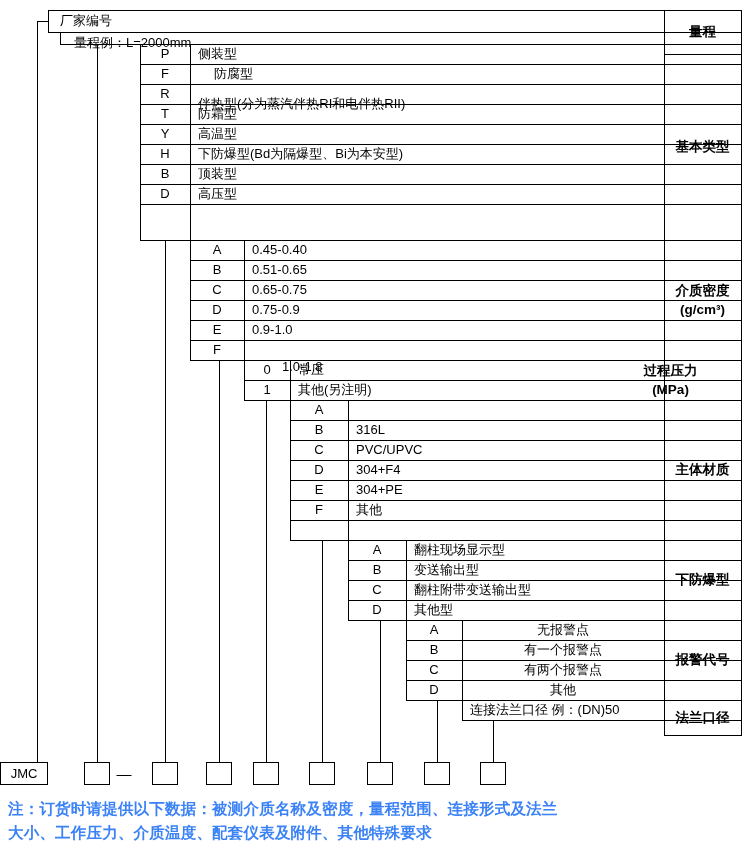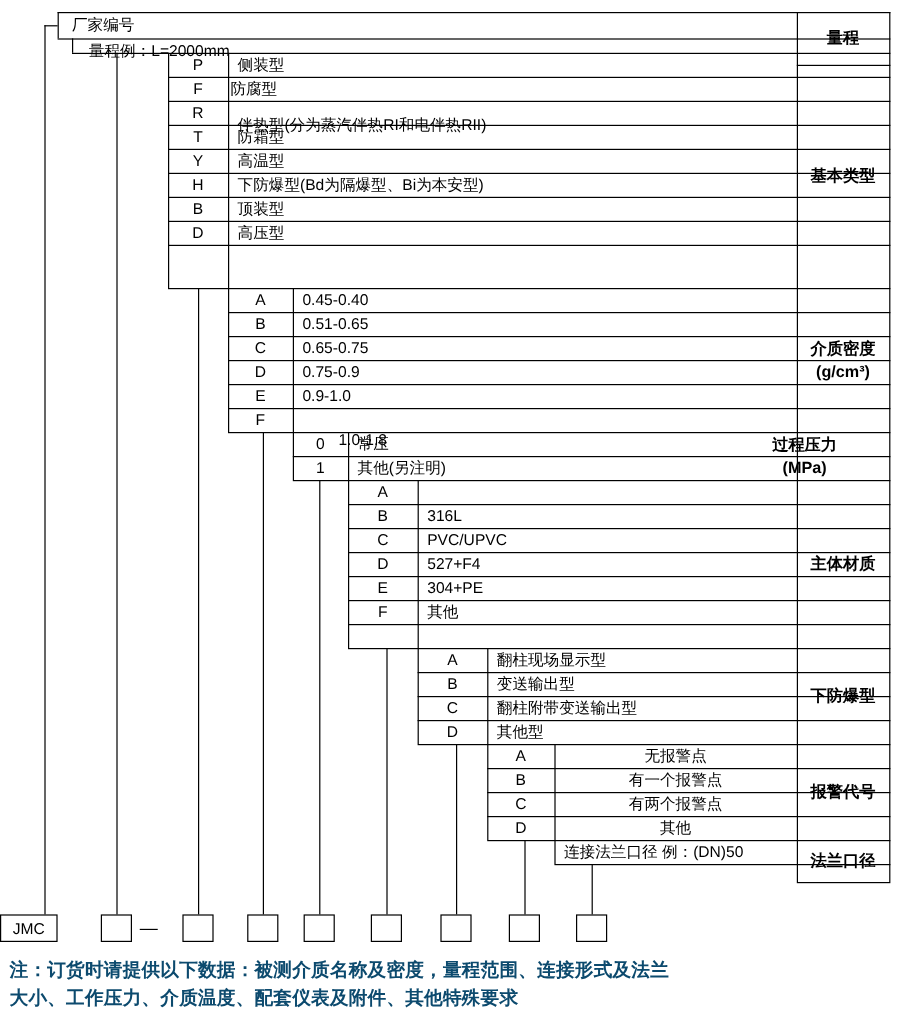--- a/index.html
+++ b/index.html
@@ -54,21 +54,21 @@
     background:#fff;
   }
   .dash{
     position:absolute;
     font-size:15px;
     display:flex;align-items:center;justify-content:center;
   }
 
   .note{
     position:absolute;
-    color:#0c4a6e;
+    color:#3b82f6;
     font-weight:bold;
     font-size:15.5px;
     line-height:1.55;
     letter-spacing:0.2px;
   }
 </style>
 </head>
 <body>
 
 <div class="canvas">
@@ -102,21 +102,21 @@
   <div class="hline" style="left:140px;top:124px;width:602px;"></div>
   <div class="hline" style="left:140px;top:144px;width:602px;"></div>
   <div class="hline" style="left:140px;top:164px;width:602px;"></div>
   <div class="hline" style="left:140px;top:184px;width:602px;"></div>
   <div class="hline" style="left:140px;top:204px;width:602px;"></div>
   <div class="hline" style="left:140px;top:240px;width:602px;"></div>
 
   <div class="cell code" style="left:140px;top:45px;width:50px;height:19px;">P</div>
   <div class="cell desc" style="left:190px;top:45px;width:474px;height:19px;">侧装型</div>
   <div class="cell code" style="left:140px;top:65px;width:50px;height:19px;">F</div>
-  <div class="cell desc" style="left:184px;top:65px;width:474px;height:19px;">防腐型</div>
+  <div class="cell desc" style="left:206px;top:65px;width:474px;height:19px;">防腐型</div>
   <div class="cell code" style="left:140px;top:85px;width:50px;height:19px;">R</div>
   <div class="cell desc" style="left:190px;top:95px;width:474px;height:19px;">伴热型(分为蒸汽伴热RI和电伴热RII)</div>
   <div class="cell code" style="left:140px;top:105px;width:50px;height:19px;">T</div>
   <div class="cell desc" style="left:190px;top:105px;width:474px;height:19px;">防霜型</div>
   <div class="cell code" style="left:140px;top:125px;width:50px;height:19px;">Y</div>
   <div class="cell desc" style="left:190px;top:125px;width:474px;height:19px;">高温型</div>
   <div class="cell code" style="left:140px;top:145px;width:50px;height:19px;">H</div>
   <div class="cell desc" style="left:190px;top:145px;width:474px;height:19px;">下防爆型(Bd为隔爆型、Bi为本安型)</div>
   <div class="cell code" style="left:140px;top:165px;width:50px;height:19px;">B</div>
   <div class="cell desc" style="left:190px;top:165px;width:474px;height:19px;">顶装型</div>
@@ -177,21 +177,21 @@
   <div class="hline" style="left:290px;top:500px;width:452px;"></div>
   <div class="hline" style="left:290px;top:520px;width:452px;"></div>
   <div class="hline" style="left:290px;top:540px;width:452px;"></div>
 
   <div class="cell code" style="left:290px;top:401px;width:58px;height:19px;">A</div>
   <div class="cell code" style="left:290px;top:421px;width:58px;height:19px;">B</div>
   <div class="cell desc" style="left:348px;top:421px;width:316px;height:19px;">316L</div>
   <div class="cell code" style="left:290px;top:441px;width:58px;height:19px;">C</div>
   <div class="cell desc" style="left:348px;top:441px;width:316px;height:19px;">PVC/UPVC</div>
   <div class="cell code" style="left:290px;top:461px;width:58px;height:19px;">D</div>
-  <div class="cell desc" style="left:348px;top:461px;width:316px;height:19px;">527+F4</div>
+  <div class="cell desc" style="left:348px;top:461px;width:316px;height:19px;">304+F4</div>
   <div class="cell code" style="left:290px;top:481px;width:58px;height:19px;">E</div>
   <div class="cell desc" style="left:348px;top:481px;width:316px;height:19px;">304+PE</div>
   <div class="cell code" style="left:290px;top:501px;width:58px;height:19px;">F</div>
   <div class="cell desc" style="left:348px;top:501px;width:316px;height:19px;">其他</div>
 
   <div class="rightlabel" style="left:664px;top:401px;width:77px;height:139px;">
     <span>主体材质</span>
   </div>
 
   <div class="vline" style="left:348px;top:540px;height:80px;"></div>

